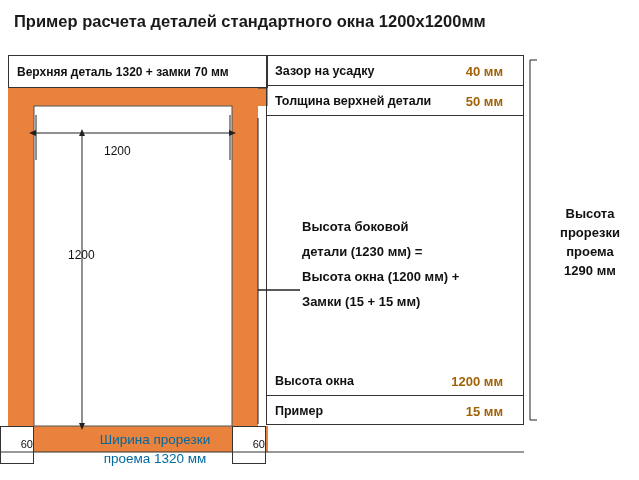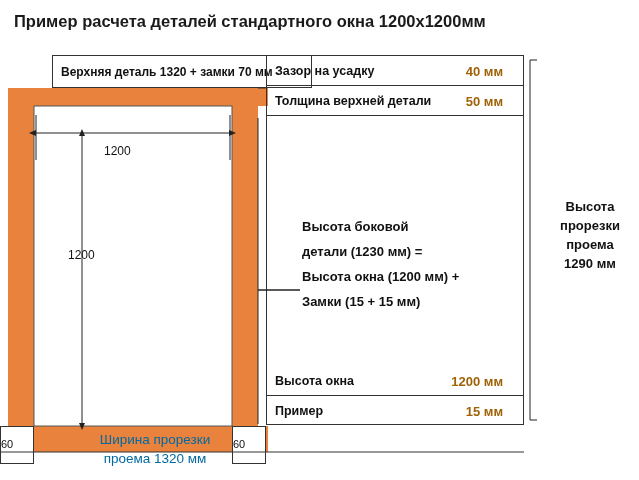--- a/index.html
+++ b/index.html
@@ -71,38 +71,37 @@
     width: 34px;
     height: 38px;
     border: 1px solid #333;
     box-sizing: border-box;
     background: #ffffff;
   }
   .block-label {
     position: absolute;
     font-size: 11px;
     color: #111;
-    text-align: left;
+    text-align: right;
     width: 100%;
     top: 11px;
   }
   
   .box {
     position: absolute;
     border: 1px solid #333;
     box-sizing: border-box;
     background: transparent;
   }
   .box-top-detail {
     left: 8px;
     top: 55px;
     width: 260px;
     height: 33px;
     background: #ffffff;
-    margin-left: 44px;
   }
   .box-top-detail .txt {
     position: absolute;
     left: 8px;
     top: 9px;
     font-size: 12px;
     font-weight: bold;
     color: #111;
     white-space: nowrap;
   }
@@ -163,21 +162,21 @@
     width: 170px;
     text-align: center;
     font-size: 13.5px;
     font-weight: normal;
     color: #0369a1;
     line-height: 19px;
   }
   .height-label {
     position: absolute;
     left: 545px;
-    top: 197px;
+    top: 204px;
     width: 90px;
     text-align: center;
     font-size: 13px;
     font-weight: bold;
     color: #111;
     line-height: 19px;
   }
   
   .dim-1200-h {
     position: absolute;

